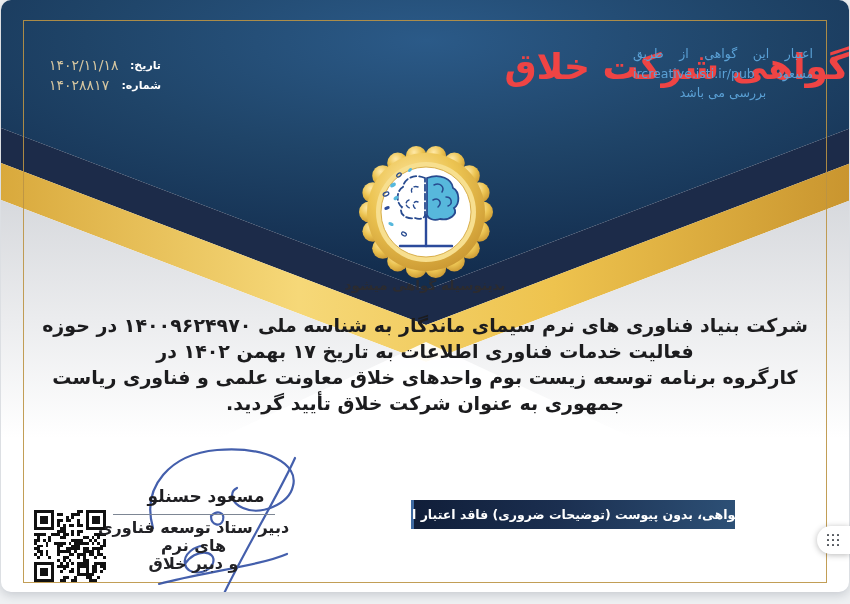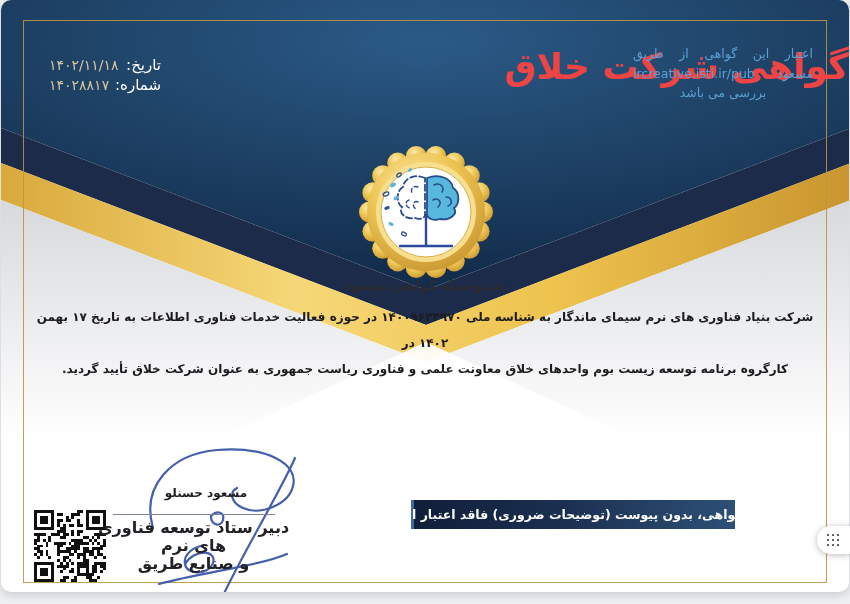--- a/index.html
+++ b/index.html
@@ -11,47 +11,47 @@
           box-shadow:0 3px 10px rgba(30,40,60,.18); }
 
   .header-art { position:absolute; left:0; top:0; z-index:1; }
 
   .gold-border { position:absolute; left:22px; top:20px; width:804px; height:563px;
                  border:1.5px solid rgba(187,148,68,.9); z-index:4; pointer-events:none; }
 
   
   .meta-block { position:absolute; right:688px; top:55px; width:112px; z-index:5; }
   .meta-row { display:flex; direction:rtl; justify-content:space-between; align-items:center; height:20px; }
-  .meta-label { color:#ffffff; font-size:15px; font-weight:400; }
+  .meta-label { color:#ffffff; font-size:11px; font-weight:700; }
   .meta-value { color:#d6c6a0; font-size:14px; letter-spacing:.3px; direction:ltr; }
 
   .cert-title { position:absolute; left:0; right:0; top:46px; text-align:right;
                 color:#ef4444; font-size:36px; font-weight:bold; z-index:5; direction:rtl; }
 
   .verify-block { position:absolute; right:36px; top:44px; width:180px; z-index:5;
                   color:#5aa0d5; font-size:12.5px; font-weight:500; }
   .vline { display:block; line-height:19.5px; white-space:nowrap; }
   .vline.rtl { direction:rtl; text-align:justify; text-align-last:justify; }
   .vline.ltr { direction:ltr; text-align:justify; text-align-last:justify; }
   .vline.last { direction:rtl; text-align:center; }
 
   .badge { position:absolute; left:357px; top:144px; width:136px; height:136px; z-index:6; }
 
   .certify-line { position:absolute; left:0; right:0; top:277px; text-align:center;
                   color:#2b2b30; font-size:13.5px; font-weight:700; z-index:5; direction:rtl; }
 
-  .body-text { position:absolute; left:30px; right:30px; top:304px; z-index:5;
-               text-align:center; direction:rtl; color:#1c1c1e; font-size:12px;
+  .body-text { position:absolute; left:30px; right:30px; top:312px; z-index:5;
+               text-align:center; direction:rtl; color:#1c1c1e; font-size:19px;
                font-weight:bold; line-height:26px; }
 
   .qr { position:absolute; left:33px; top:510px; width:72px; height:72px; z-index:5; }
 
   .sig-svg { position:absolute; left:118px; top:442px; z-index:5; }
   .sig-name { position:absolute; left:145px; top:486px; width:120px; text-align:center;
-              color:#1e1e22; font-size:12px; font-weight:bold; z-index:6; direction:rtl; }
+              color:#1e1e22; font-size:17px; font-weight:bold; z-index:6; direction:rtl; }
   .sig-line { position:absolute; left:112px; top:514px; width:162px; height:1px;
               background:#7d8694; z-index:6; }
   .sig-role { position:absolute; left:90px; top:519px; width:205px; text-align:center;
               color:#222226; font-size:16px; font-weight:bold; line-height:18px;
               z-index:6; direction:rtl; }
 
   .disclaimer-banner { position:absolute; left:410px; top:500px; width:324px; height:29px;
               z-index:5; display:flex; align-items:center; justify-content:center;
               background:linear-gradient(90deg,#101e39 0%, #1b2f50 45%, #2d5076 100%);
               border-left:3px solid #3e6aa2; direction:rtl; }
@@ -404,21 +404,21 @@
       <path d="M66,122 C76,106 98,108 94,121 C90,133 68,134 66,122 C64,112 76,104 84,104"></path>
       <path d="M40,142 C84,130 140,124 168,112"></path>
       <path d="M92,74 C98,68 106,70 104,78 C102,85 92,84 92,74"></path>
     </g>
   </svg>
 
   <div class="sig-name">مسعود حسنلو</div>
   <div class="sig-line"></div>
   <div class="sig-role">
     <div>دبیر ستاد توسعه فناوری های نرم</div>
-    <div>و صنایع طریق</div>
+    <div>و دبیر خلاق</div>
   </div>
 
   <div class="disclaimer-banner">
     <span>این گواهی، بدون پیوست (توضیحات ضروری) فاقد اعتبار است.</span>
   </div>
 
 </div>
 
 <div class="pill-button">
   <span class="dots-grid">

